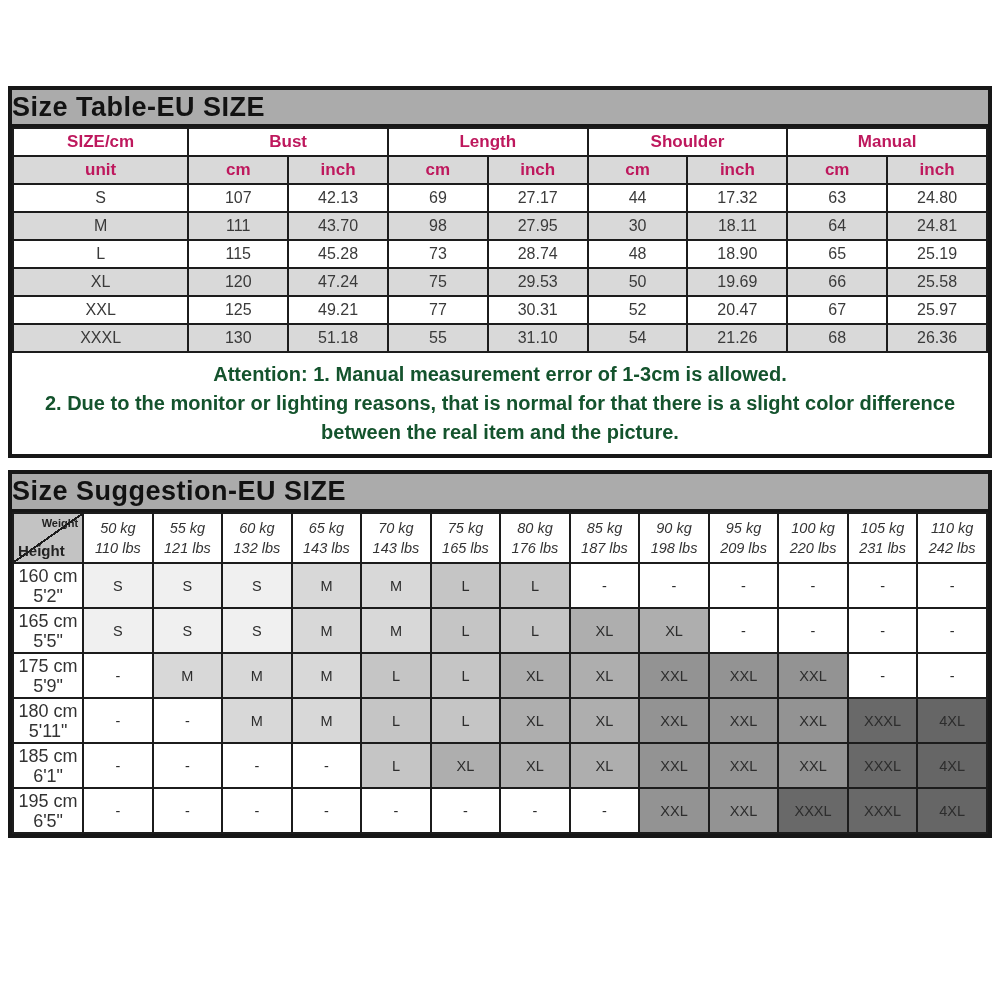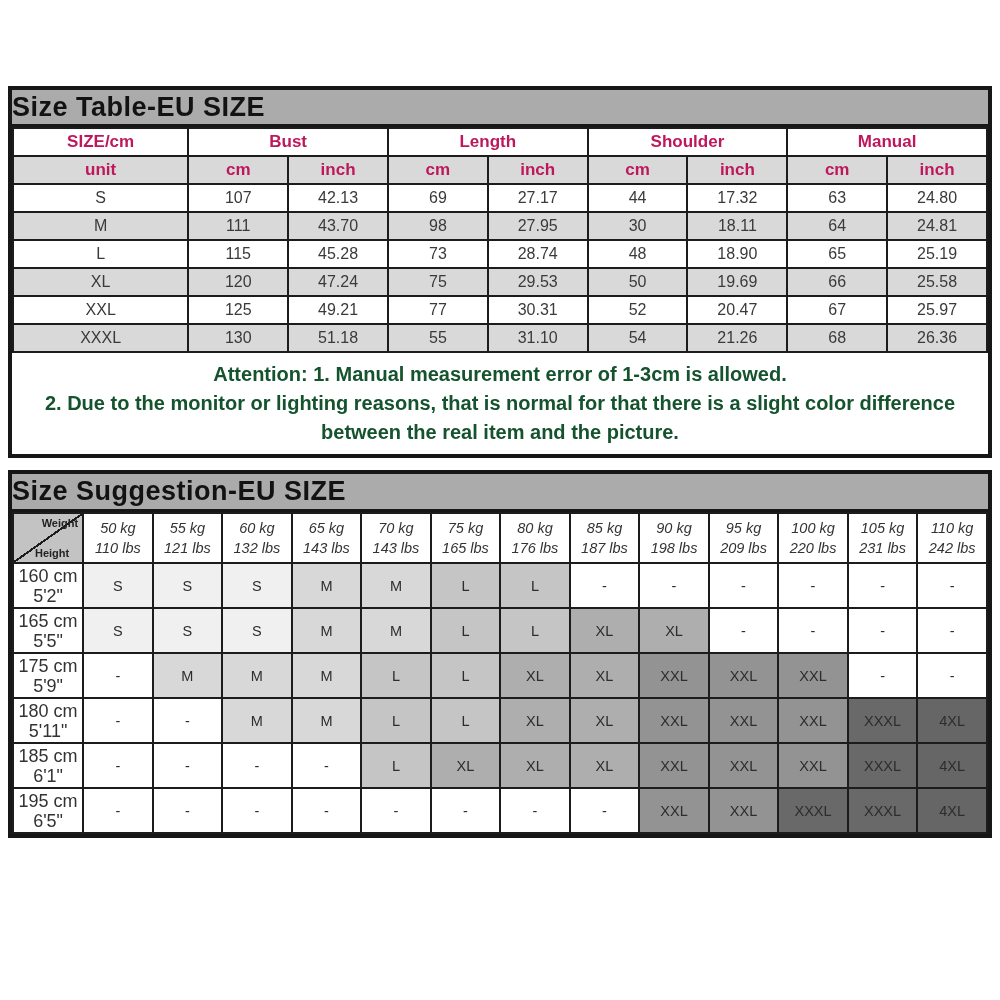--- a/index.html
+++ b/index.html
@@ -40,21 +40,21 @@
   .sg-table td.cell{height:43px;color:#2d2d2d;}
   .sg-table td.corner{
     position:relative;
     background-color:#c3c3c3;
     background-image:linear-gradient(to bottom right,
       transparent 0, transparent calc(50% - 1px),
       #1c1c1c calc(50% - 1px), #1c1c1c calc(50% + 1px),
       transparent calc(50% + 1px));
   }
   .corner .wlab{position:absolute;top:3px;right:4px;font-size:11px;font-weight:bold;color:#222;}
-  .corner .hlab{position:absolute;bottom:3px;left:21px;font-size:11px;font-weight:bold;color:#222;}
+  .corner .hlab{position:absolute;bottom:3px;left:4px;font-size:15px;font-weight:bold;color:#222;}
 </style>
 </head>
 <body>
 
 <div class="page">
 
   <section class="box first">
     <div class="title-bar">Size Table-EU SIZE</div>
     <table class="size-table">
       <colgroup>

